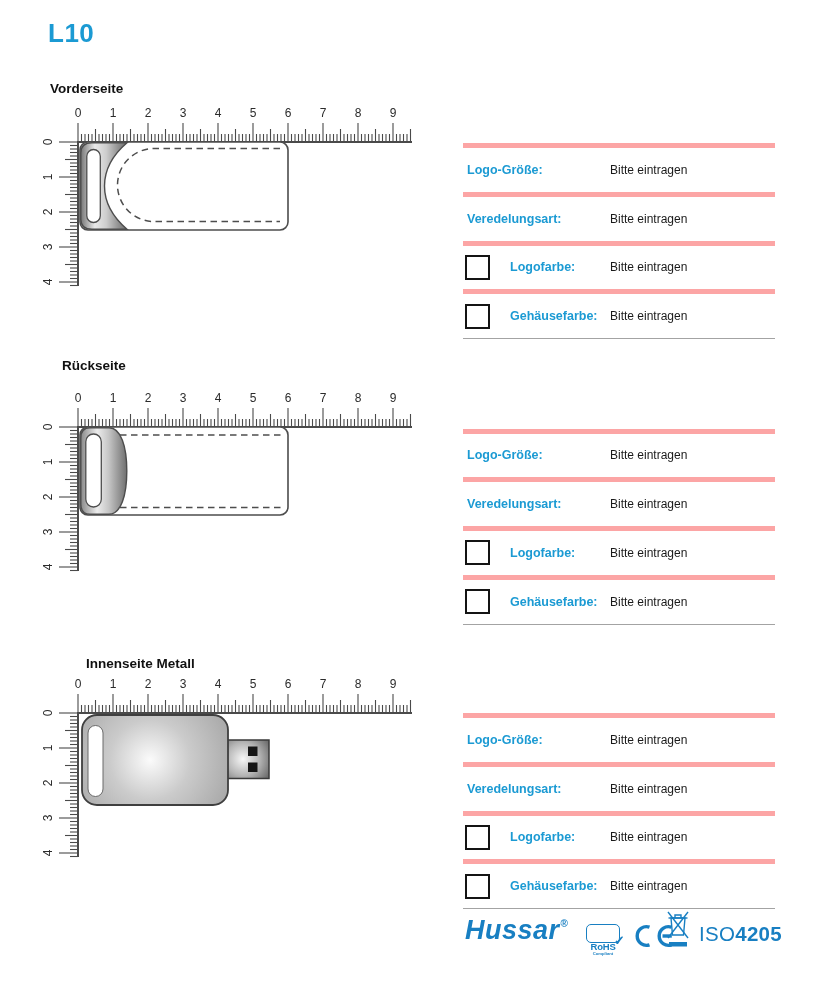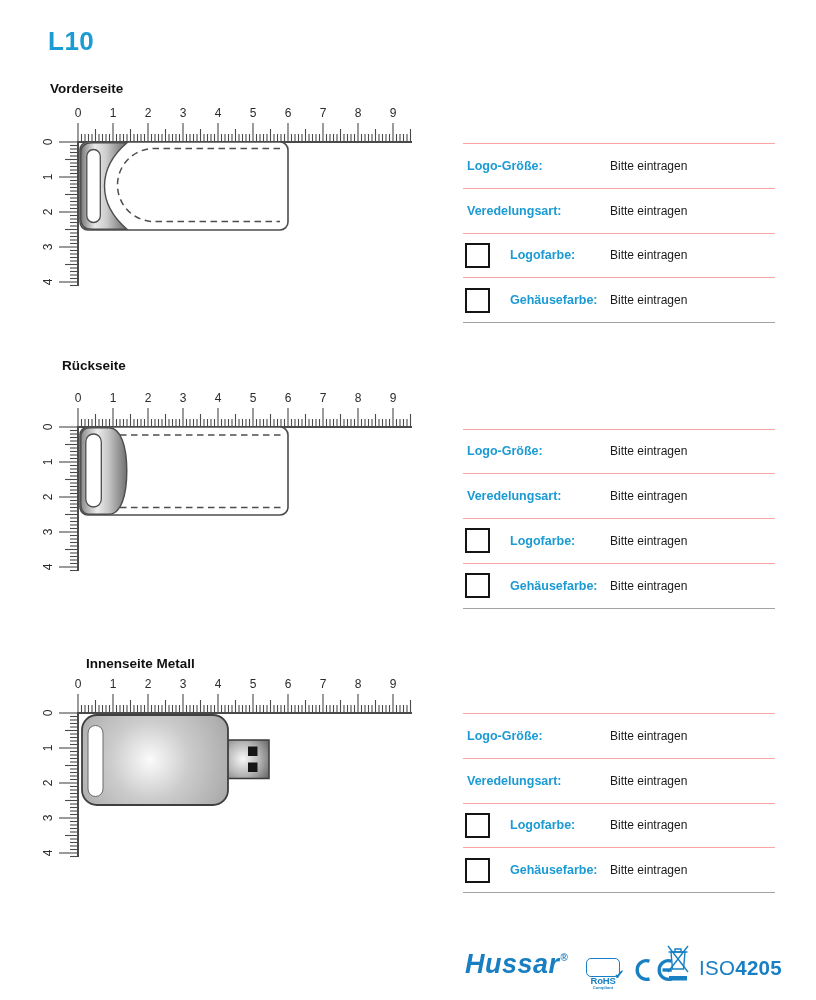--- a/index.html
+++ b/index.html
@@ -1,46 +1,46 @@
 <!DOCTYPE html>
 <html style="--accent: #1b9ad3; --blue: #187fc2;"><head>
 <meta charset="utf-8">
 <style>
   html,body{margin:0;padding:0;background:#fff;}
   .page{position:relative;width:816px;height:1000px;background:#fff;overflow:hidden;
         font-family:"Liberation Sans",sans-serif;color:#1a1a1a;}
-  .product-title{position:absolute;left:48px;top:26px;margin:0;font-size:26px;font-weight:bold;
+  .product-title{position:absolute;left:48px;top:18px;margin:0;font-size:26px;font-weight:bold;
         letter-spacing:0.5px;color:var(--accent);text-align:right;}
   .section-title{position:absolute;left:50px;margin:0;font-size:13.5px;font-weight:bold;color:#111;}
   .drawing-svg{position:absolute;left:0;}
   
   .rl-base{stroke:#4a4a4a;stroke-width:2;}
   .rl-tick{stroke:#4a4a4a;stroke-width:1.1;}
   .rl-num{font-family:"Liberation Sans",sans-serif;font-size:12px;fill:#2b2b2b;}
   
   .body-outline{fill:#fff;stroke:#4d4d4d;stroke-width:1.6;}
   .dash{fill:none;stroke:#4d4d4d;stroke-width:1.5;stroke-dasharray:6.5 4.5;}
   .clip-front{fill:url(#grad-clip-f);stroke:#4d4d4d;stroke-width:1.4;}
   .clip-back{fill:url(#grad-clip-b);stroke:#4d4d4d;stroke-width:1.4;}
   .slot{fill:#fff;stroke:#4d4d4d;stroke-width:1.3;}
   .slot-m{fill:#fff;stroke:#6a6a6a;stroke-width:1;}
   .metal-body{fill:url(#grad-metal);stroke:#3f3f3f;stroke-width:1.8;}
   .connector{fill:url(#grad-conn);stroke:#3a3a3a;stroke-width:1.5;}
   .pin{fill:#161616;}
   
   .spec-table{position:absolute;left:463px;width:312px;border-bottom:1px solid #a3a3a3;}
-  .spec-row{position:relative;height:43.75px;border-top:1px solid #fca5a5;
+  .spec-row{position:relative;height:43.75px;border-top:5px solid #fca5a5;
             display:flex;align-items:center;}
   .field-label{color:var(--accent);font-weight:bold;font-size:12.5px;padding-left:4px;}
   .swatch-box{width:21px;height:21px;border:2.5px solid #141414;background:#fff;
               margin-left:2px;flex:0 0 auto;}
   .swatch-box + .field-label{padding-left:20px;}
   .field-value{position:absolute;left:135px;font-size:12px;color:#1a1a1a;margin-left:12px;}
   
-  .footer{position:absolute;left:463px;top:939px;width:312px;height:60px;}
+  .footer{position:absolute;left:463px;top:905px;width:312px;height:60px;}
   .brand{position:absolute;left:2px;top:10px;font-size:27px;font-weight:bold;font-style:italic;
          color:var(--blue);letter-spacing:0.5px;}
   .brand sup{font-size:10px;font-style:normal;position:relative;top:-2px;left:1px;}
   .rohs-badge{position:absolute;left:123px;top:19px;width:32px;height:17px;border:1.6px solid var(--blue);
          border-radius:5px;text-align:center;color:var(--blue);line-height:1;}
   .rohs-line1{display:block;font-size:9.5px;font-weight:bold;margin-top:17px;letter-spacing:-0.2px;}
   .rohs-line2{display:block;font-size:4.2px;font-weight:bold;}
   .rohs-check{position:absolute;right:-6px;bottom:-5px;font-size:13px;font-weight:bold;color:var(--blue);}
   .ce-mark{position:absolute;left:169px;top:18px;}
   .weee-mark{position:absolute;left:203px;top:3px;}

